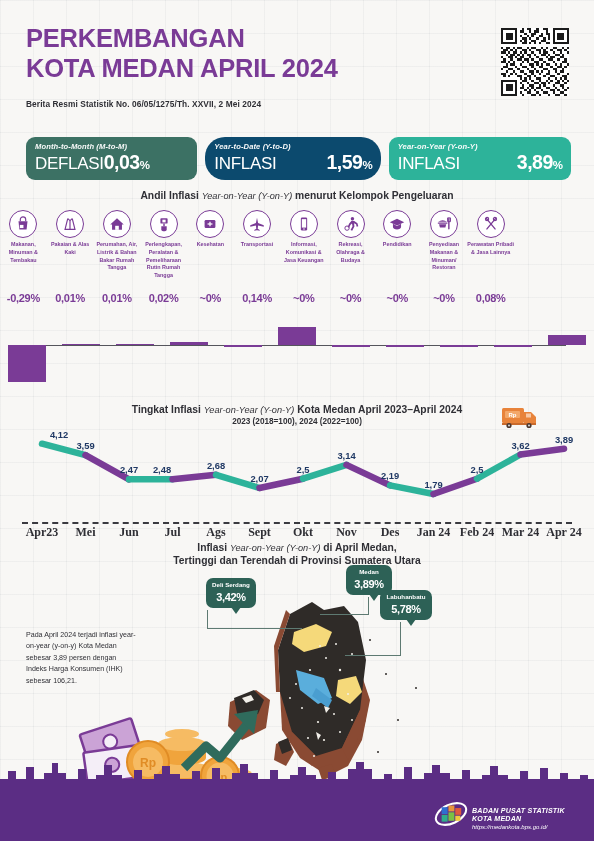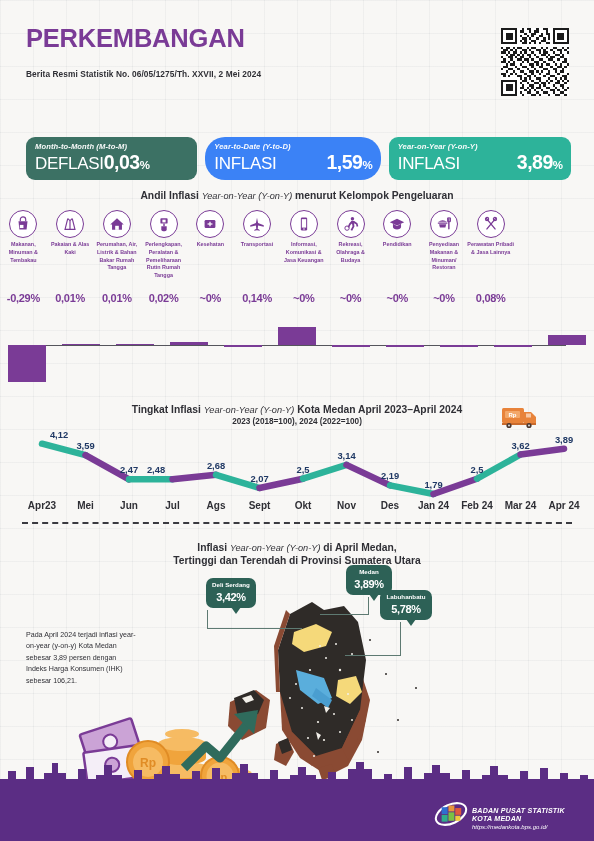--- a/index.html
+++ b/index.html
@@ -36,21 +36,21 @@
 
   
   .stats{ position:absolute; left:26px; top:137px; width:545px;
           display:flex; gap:8px; }
   .stat{
     border-radius:9px; padding:5px 8px 6px 9px; color:#fff;
     display:flex; flex-direction:column; justify-content:center;
     height:43px;
   }
   .stat.s0{ background:#3c7164; width:172px; }
-  .stat.s1{ background:#3b82f6; width:176px;border-radius:20px; }
+  .stat.s1{ background:#0c4a6e; width:176px;border-radius:20px; }
   .stat.s2{ background:#2db39a; width:183px; }
   .stat .lbl{ font-size:7.6px; font-style:italic; font-weight:bold;
               opacity:.96; letter-spacing:.1px; }
   .stat .row{ display:flex; align-items:baseline; white-space:nowrap; }
   .stat .word{ font-size:17px; font-weight:300; letter-spacing:-.3px; }
   .stat .val{ font-size:19.5px; font-weight:bold; letter-spacing:-.5px; }
   .stat .pct{ font-size:11.5px; font-weight:bold; }
   .stat.s0 .word{ margin-right:0; }
   .stat.s1 .word,.stat.s2 .word{ margin-right:auto; }
   .stat.s1 .val,.stat.s2 .val{ margin-left:26px; }
@@ -88,22 +88,22 @@
   
   .barchart{ position:absolute; left:0; top:312px; width:594px; height:76px; }
   .zeroline{ position:absolute; left:28px; right:28px; top:33px;
              height:1px; background:#55555c; }
   .bar{ position:absolute; background:#7a3b96; width:38px; }
 
   
   .linechart{ position:absolute; left:0; top:424px; width:594px; height:100px; }
   .lc-label{ position:absolute; font-size:9.4px; font-weight:bold;
              color:#1f3864; transform:translateX(-50%); white-space:nowrap; }
-  .lc-tick{ position:absolute; top:76px; font-size:10px; font-weight:bold;
-            color:#2f2f35; transform:translateX(-50%); white-space:nowrap; }
+  .lc-tick{ position:absolute; top:101px; font-size:12px; font-weight:bold;
+            color:#2f2f35; transform:translateX(-50%); white-space:nowrap;font-family:Liberation Serif, serif; }
 
   
   .divider{
     position:absolute; left:22px; right:22px; top:522px; height:0;
     border-top:2.4px dashed #3a3a40;
   }
 
   
   .note{
     position:absolute; left:26px; top:630px; width:112px;
@@ -136,20 +136,21 @@
   .ftext .f3{ font-size:6px; margin-top:1px; }
 </style>
 </head>
 <body>
 
 <div class="grid-bg"></div>
 
 <div class="header">
   <div class="title">
     <div>PERKEMBANGAN</div>
+    <div>KOTA MEDAN APRIL 2024</div>
   </div>
   <div class="subtitle">Berita Resmi Statistik No. 06/05/1275/Th. XXVII, 2 Mei 2024</div>
 </div>
 
 <svg class="qr" viewBox="0 0 29 29" shape-rendering="crispEdges">
   <rect width="29" height="29" fill="#ffffff"></rect>
   <g fill="#1b1b1b">
     <path d="M0 0h7v7H0z M1 1v5h5V1z M2 2h3v3H2z"></path>
     <path d="M22 0h7v7h-7z M23 1v5h5V1z M24 2h3v3h-3z"></path>
     <path d="M0 22h7v7H0z M1 23v5h5v-5z M2 24h3v3H2z"></path>
@@ -591,21 +592,21 @@
       <line x1="477" y1="54.72" x2="520.5" y2="30.528" stroke="#2db39a" stroke-width="6.5" stroke-linecap="round"></line>
       <line x1="520.5" y1="30.528" x2="564" y2="24.69599999999999" stroke="#7a3b96" stroke-width="6.5" stroke-linecap="round"></line>
     </svg>
   <div id="lineLabels">
       <div class="lc-label" style="left: 42px; top: 4.728px; margin-left: 17px;">4,12</div>
       <div class="lc-tick" style="left: 42px;">Apr23</div>
       <div class="lc-label" style="left: 85.5px; top: 16.176px;">3,59</div>
       <div class="lc-tick" style="left: 85.5px;">Mei</div>
       <div class="lc-label" style="left: 129px; top: 40.368px;">2,47</div>
       <div class="lc-tick" style="left: 129px;">Jun</div>
-      <div class="lc-label" style="left: 156px; top: 40.152px;">2,48</div>
+      <div class="lc-label" style="left: 162px; top: 40.152px;">2,48</div>
       <div class="lc-tick" style="left: 172.5px;">Jul</div>
       <div class="lc-label" style="left: 216px; top: 35.832px;">2,68</div>
       <div class="lc-tick" style="left: 216px;">Ags</div>
       <div class="lc-label" style="left: 259.5px; top: 49.008px;">2,07</div>
       <div class="lc-tick" style="left: 259.5px;">Sept</div>
       <div class="lc-label" style="left: 303px; top: 39.72px;">2,5</div>
       <div class="lc-tick" style="left: 303px;">Okt</div>
       <div class="lc-label" style="left: 346.5px; top: 25.896px;">3,14</div>
       <div class="lc-tick" style="left: 346.5px;">Nov</div>
       <div class="lc-label" style="left: 390px; top: 46.416px; text-align: center;">2,19</div>

